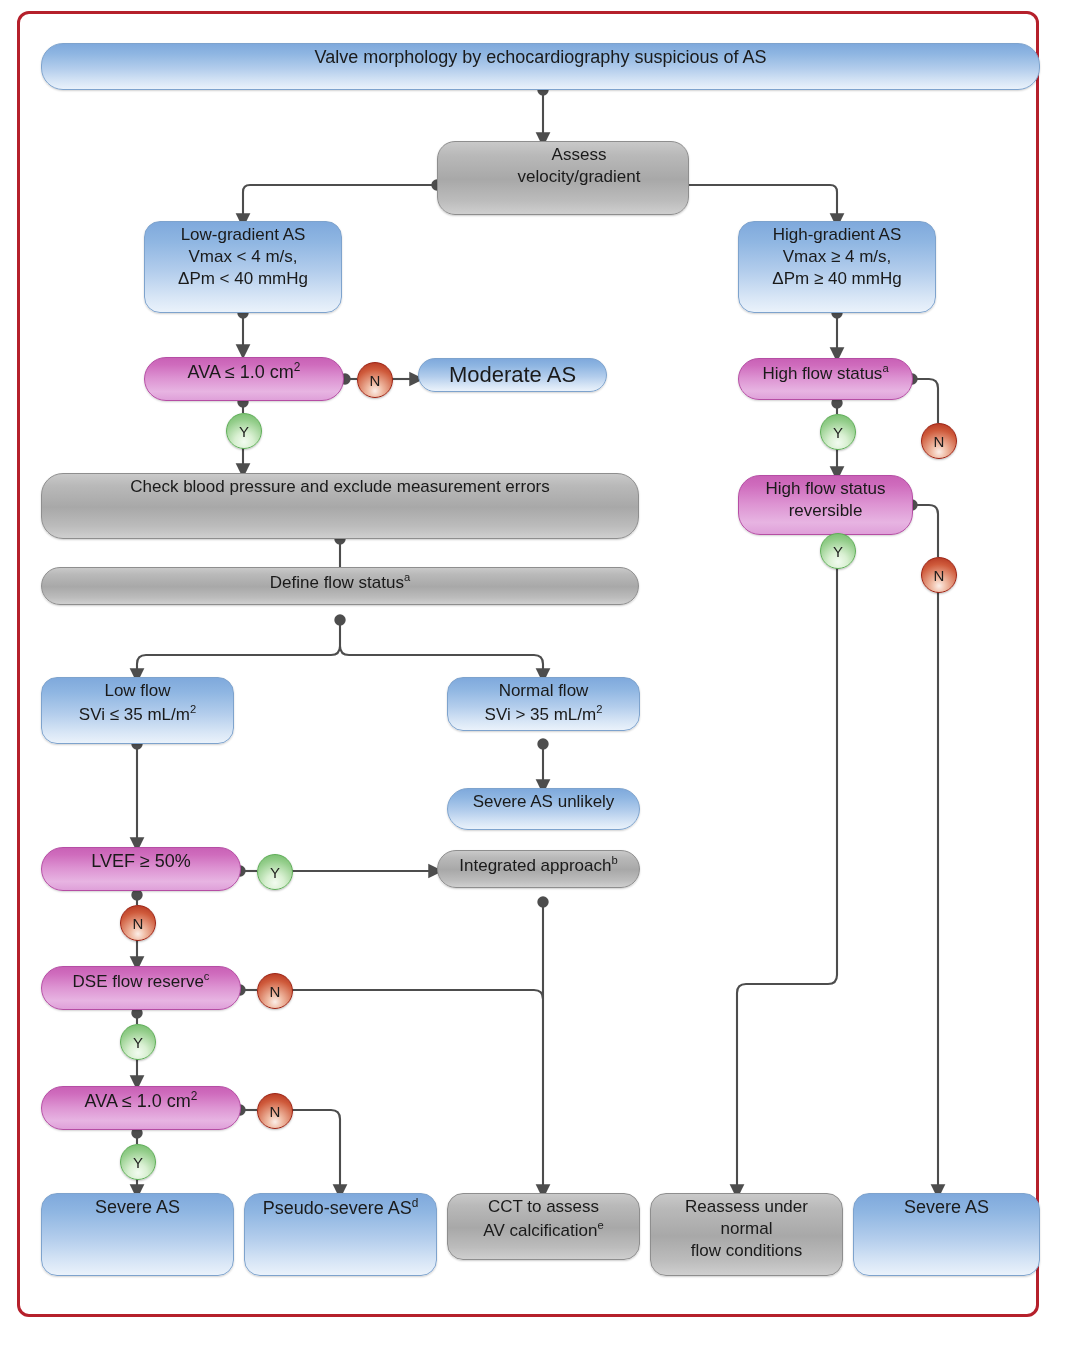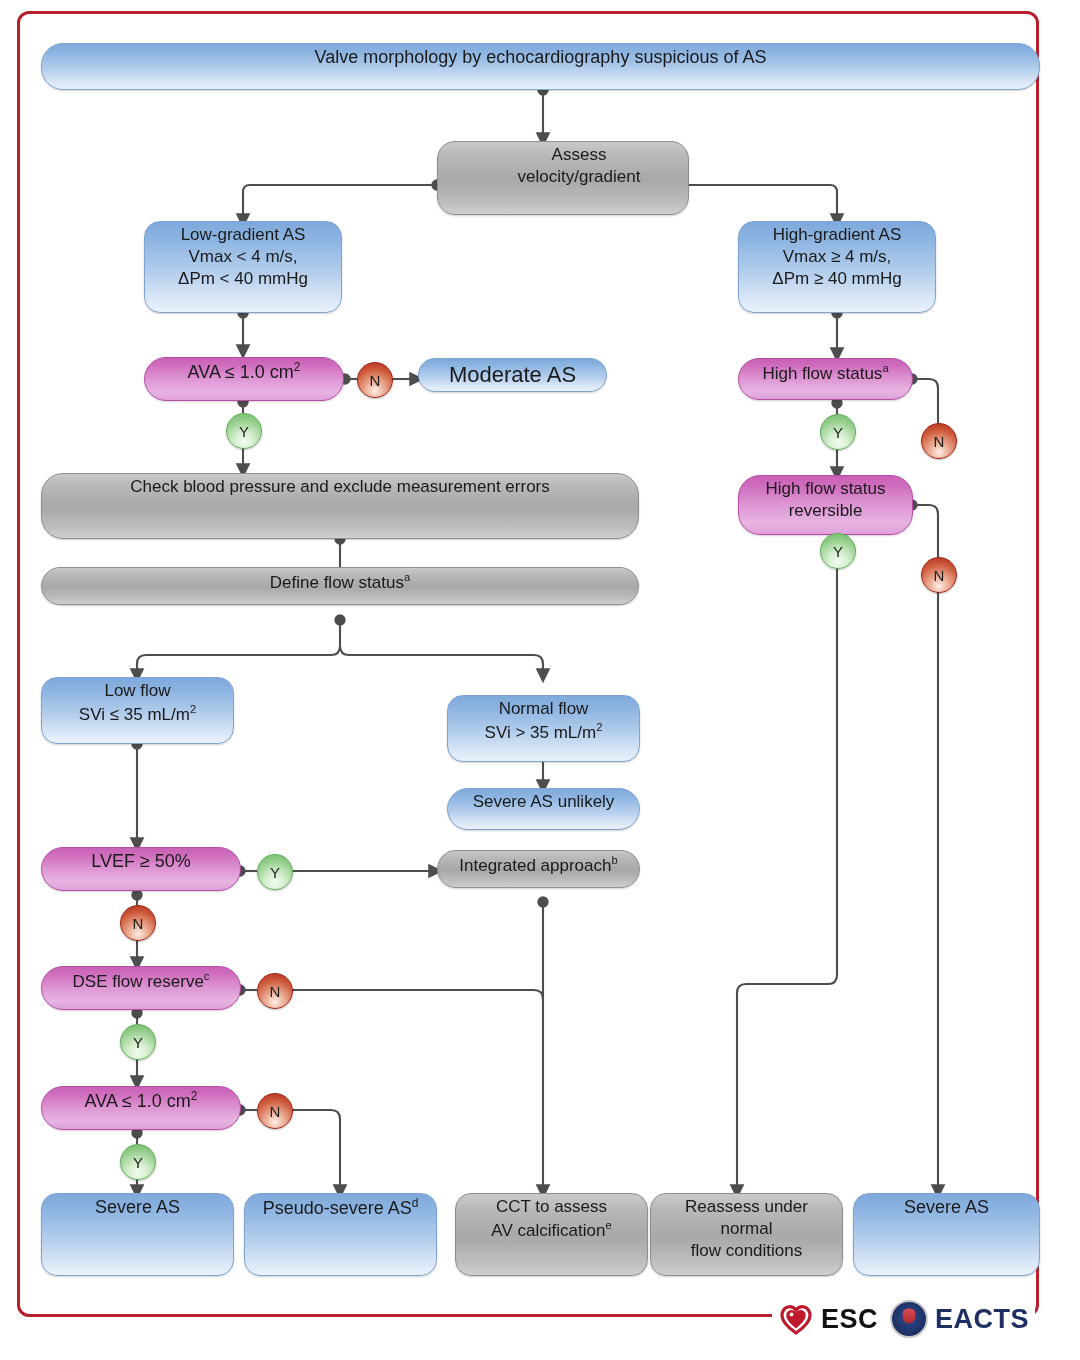--- a/index.html
+++ b/index.html
@@ -224,21 +224,21 @@
     <span class="txt"><span>Define flow status</span><span class="sup">a</span></span>
   </div>
 
   <div class="node blue" style="left:41px;top:677px;width:193px;height:67px;font-size:17px;">
     <span class="txt">
       <span>Low flow</span><br>
       <span>SVi ≤ 35 mL/m</span><span class="sup">2</span>
     </span>
   </div>
 
-  <div class="node blue" style="left:447px;top:695px;width:193px;height:67px;font-size:17px;">
+  <div class="node blue" style="left:447px;top:677px;width:193px;height:54px;font-size:17px;">
     <span class="txt">
       <span>Normal flow</span><br>
       <span>SVi &gt; 35 mL/m</span><span class="sup">2</span>
     </span>
   </div>
 
   <div class="node blue pill" style="left:447px;top:788px;width:193px;height:42px;font-size:17px;">
     <span class="txt">Severe AS unlikely</span>
   </div>
 
@@ -259,21 +259,21 @@
   </div>
 
   <div class="node blue" style="left:41px;top:1193px;width:193px;height:83px;font-size:18px;">
     <span class="txt">Severe AS</span>
   </div>
 
   <div class="node blue" style="left:244px;top:1193px;width:193px;height:83px;font-size:18px;">
     <span class="txt"><span>Pseudo-severe AS</span><span class="sup">d</span></span>
   </div>
 
-  <div class="node gray" style="left:447px;top:1193px;width:193px;height:83px;font-size:17px;margin-left:8px;">
+  <div class="node gray" style="left:447px;top:1193px;width:193px;height:67px;font-size:17px;">
     <span class="txt">
       <span>CCT to assess</span><br>
       <span>AV calcification</span><span class="sup">e</span>
     </span>
   </div>
 
   <div class="node gray" style="left:650px;top:1193px;width:193px;height:83px;font-size:17px;">
     <span class="txt">
       <span>Reassess under</span><br>
       <span>normal</span><br>
@@ -320,28 +320,14 @@
     <span>Y</span>
     </div>
 
   <div class="badge n" style="left:257px;top:1093px;">
     <span>N</span>
     </div>
   <div class="badge y" style="left:120px;top:1144px;">
     <span>Y</span>
     </div>
 
-  <div class="logos">
-    <div class="esc-wrap">
-      <svg width="36" height="32" viewBox="0 0 36 32">
-        <path d="M18 30 C5 21,2 14,5 8 C7.5 3,14 2,18 7 C22 2,28.5 3,31 8 C34 14,31 21,18 30 Z" fill="none" stroke="#c0192c" stroke-width="3.2"></path>
-        <path d="M18 25.5 C9 18.5,7 13.5,9 9.6 C10.6 6.4,15 5.8,18 9.4 C21 5.8,25.4 6.4,27 9.6 C29 13.5,27 18.5,18 25.5 Z" fill="#c0192c"></path>
-        <circle cx="13.6" cy="11.4" r="1.9" fill="#ffffff"></circle>
-      </svg>
-      <span class="esc-text">ESC</span>
-    </div>
-    <div class="eacts-wrap">
-      <span class="eacts-seal"></span>
-      <span class="eacts-text">EACTS</span>
-    </div>
-  </div>
 
 </div>
 
 </body></html>

